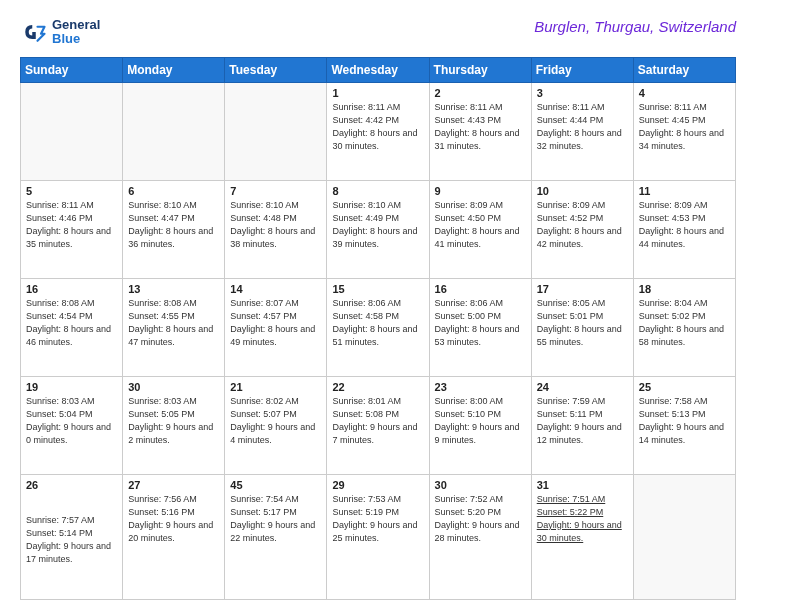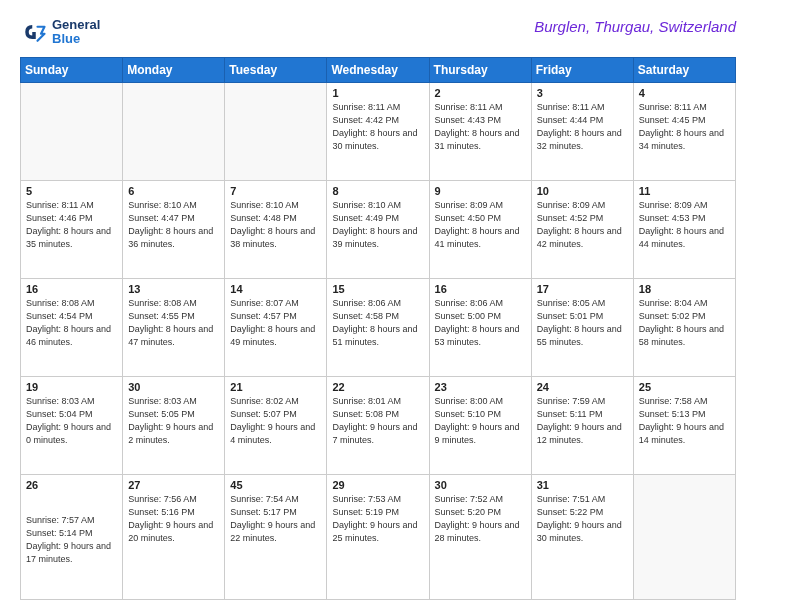--- a/index.html
+++ b/index.html
@@ -326,21 +326,21 @@
 Daylight: 9 hours and 25 minutes.</div>
           </td>
           <td>
             <span class="day-number">30</span>
             <div class="day-info" style="white-space: pre-line;">Sunrise: 7:52 AM
 Sunset: 5:20 PM
 Daylight: 9 hours and 28 minutes.</div>
           </td>
           <td>
             <span class="day-number">31</span>
-            <div class="day-info" style="white-space: pre-line;">Sunrise: 7:51 AM
+            <div class="day-info" style="white-space: pre-line; text-decoration: underline;">Sunrise: 7:51 AM
 Sunset: 5:22 PM
 Daylight: 9 hours and 30 minutes.</div>
           </td>
           <td class="empty"></td>
         </tr>
       </tbody>
   </table>
 </div>
 
 </body></html>

